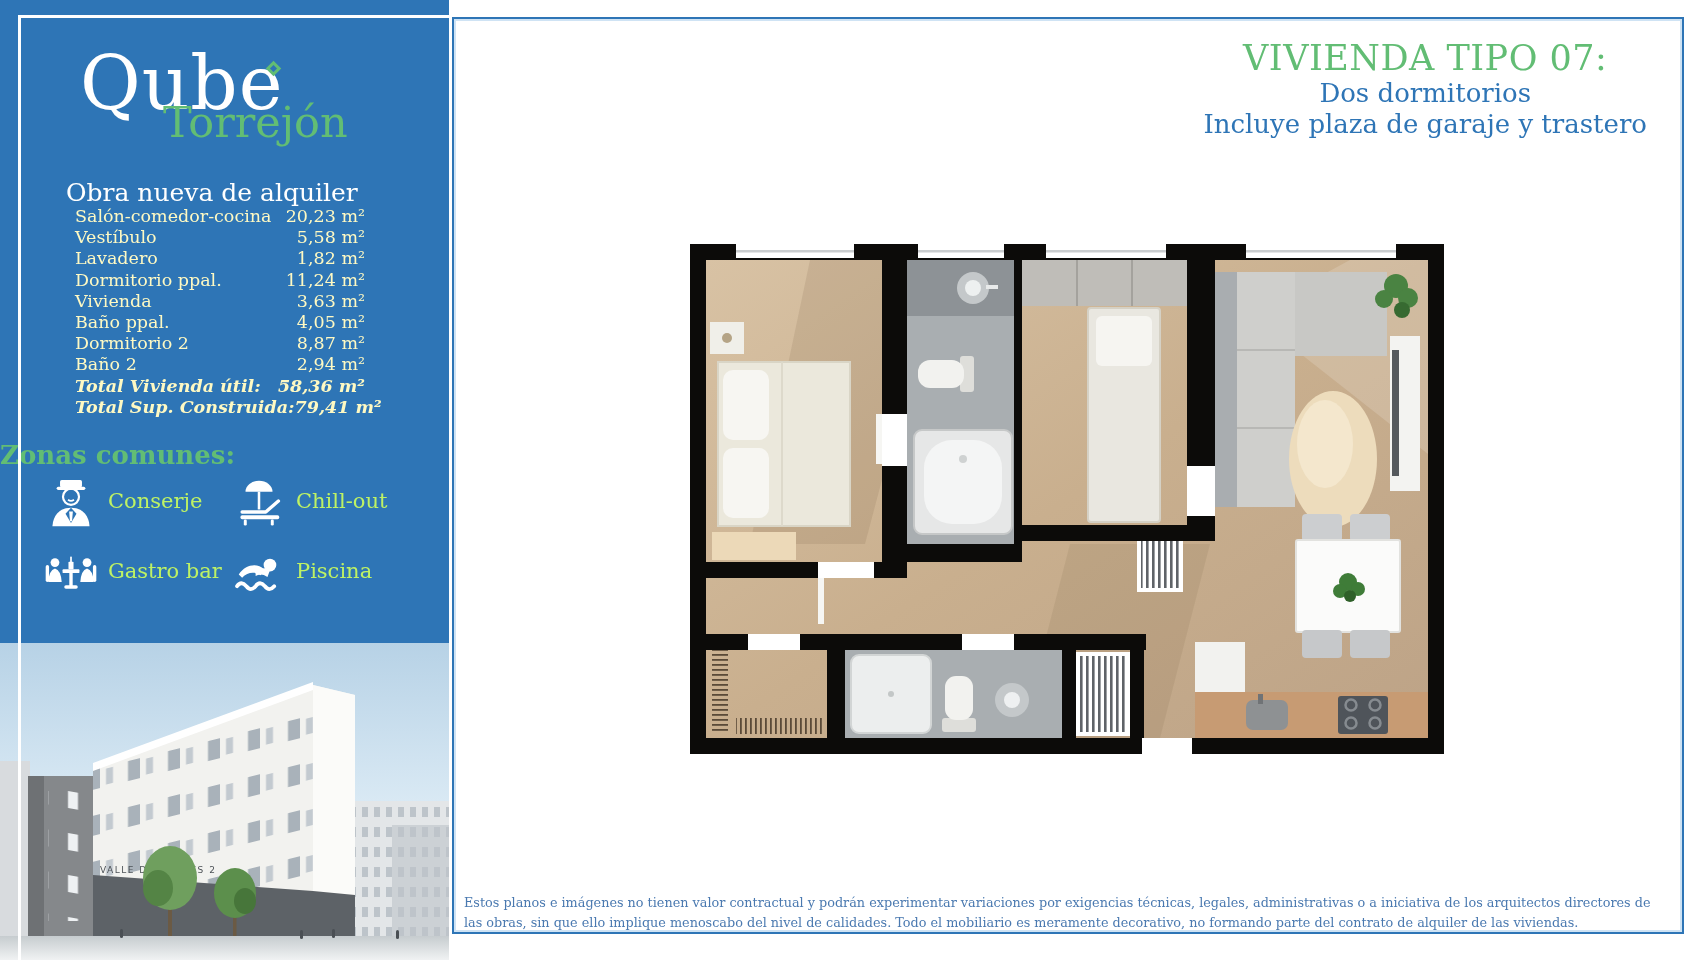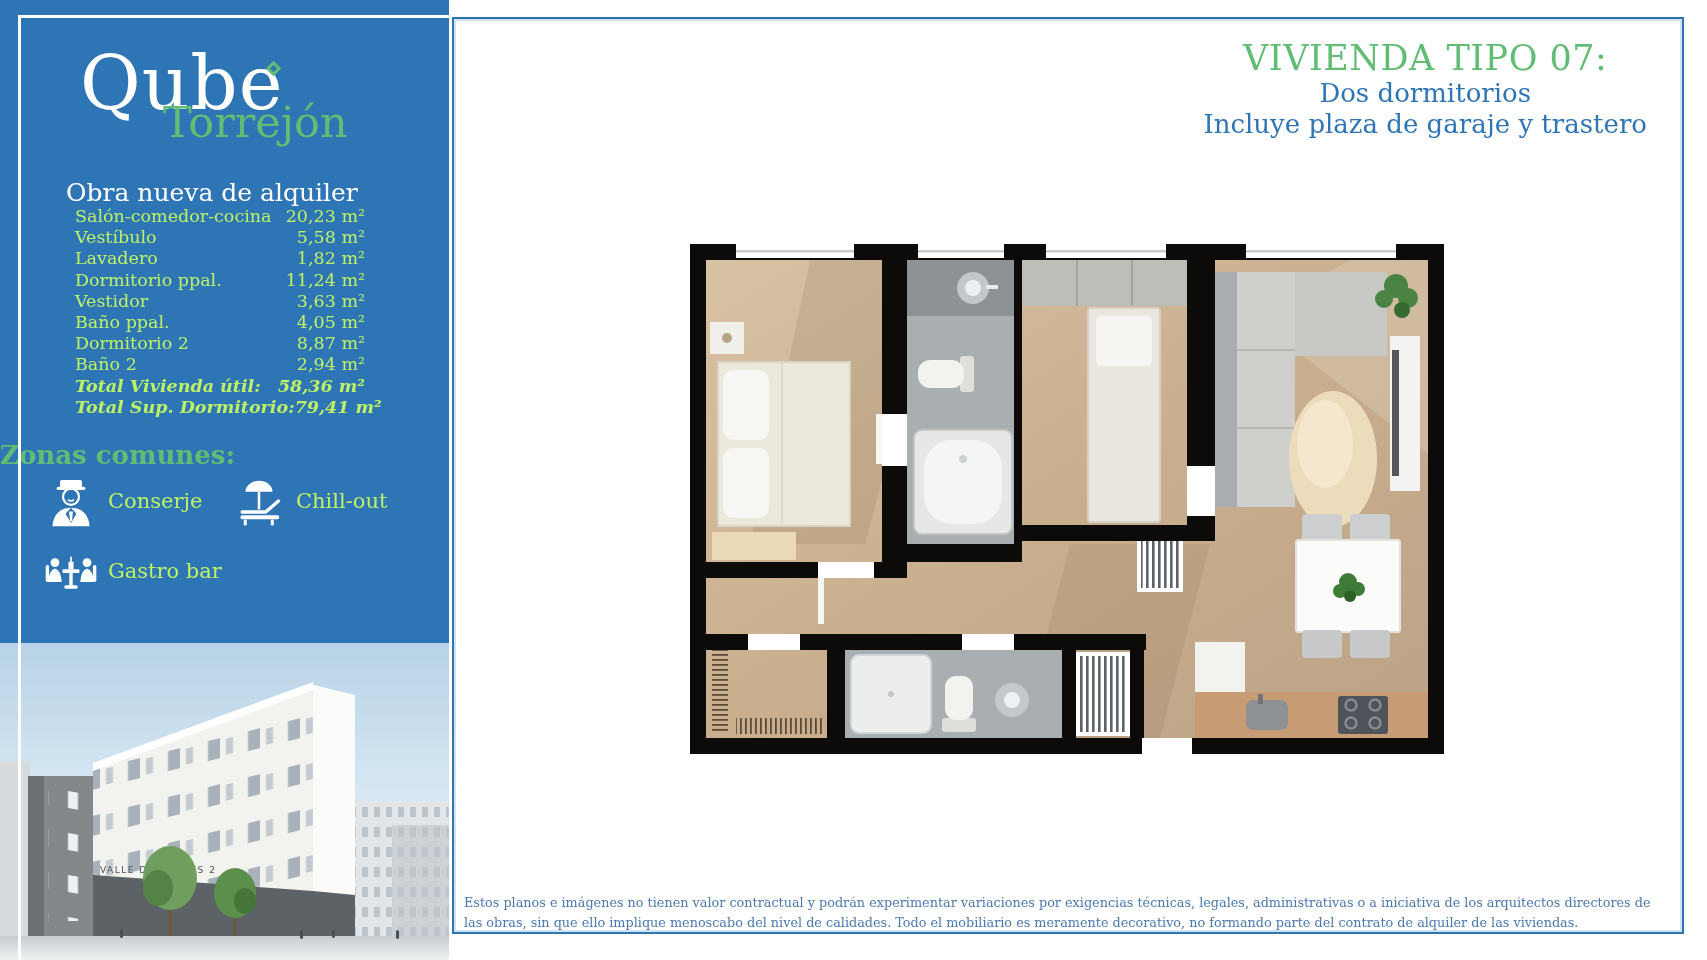--- a/index.html
+++ b/index.html
@@ -14,21 +14,21 @@
   
   .sidebar{position:absolute;left:0;top:0;width:449px;height:643px;background:var(--primary-blue);}
   .frame-top{position:absolute;left:18px;top:15px;width:431px;height:2.5px;background:#fff;z-index:6;}
   .frame-left{position:absolute;left:18px;top:15px;width:2.5px;height:945px;background:#fff;z-index:6;}
 
   .logo-qube{position:absolute;left:80px;top:46px;font-size:74px;color:#fff;letter-spacing:1px;line-height:1;}
   .logo-diamond{position:absolute;left:268px;top:63px;width:11px;height:11px;border:3px solid var(--accent-green);transform:rotate(45deg);}
   .logo-city{position:absolute;left:163px;top:101px;font-size:43px;color:var(--accent-green);line-height:1;}
   .tagline{position:absolute;left:66px;top:180px;font-size:25px;color:#fff;line-height:1;}
 
-  .areas{position:absolute;left:75px;top:206px;width:290px;color:#bef264;font-size:17.5px;}
+  .areas{position:absolute;left:75px;top:206px;width:290px;color:#fef9c3;font-size:17.5px;}
   .area-row{display:flex;justify-content:space-between;line-height:21.2px;}
   .area-row .area-label{white-space:nowrap;}
   .area-row .area-value{white-space:nowrap;text-align:right;}
   .area-row.total{font-weight:bold;font-style:italic;}
 
   .zones-title{position:absolute;left:0;top:440px;width:449px;color:var(--accent-green);font-size:26px;font-weight:bold;}
   .zones-grid{position:absolute;left:44px;top:472px;width:380px;display:grid;grid-template-columns:188px 180px;grid-row-gap:12px;}
   .zone-item{display:flex;align-items:center;height:58px;}
   .zone-item svg{width:54px;height:54px;flex:0 0 54px;}
   .zone-label{color:#bef264;font-size:21px;margin-left:10px;white-space:nowrap;}
@@ -73,41 +73,41 @@
       </div>
       <div class="area-row">
         <span class="area-label">Lavadero</span>
         <span class="area-value">1,82 m²</span>
       </div>
       <div class="area-row">
         <span class="area-label">Dormitorio ppal.</span>
         <span class="area-value">11,24 m²</span>
       </div>
       <div class="area-row">
-        <span class="area-label">Vestidor</span>
+        <span class="area-label">Vivienda</span>
         <span class="area-value">3,63 m²</span>
       </div>
       <div class="area-row">
         <span class="area-label">Baño ppal.</span>
         <span class="area-value">4,05 m²</span>
       </div>
       <div class="area-row">
         <span class="area-label">Dormitorio 2</span>
         <span class="area-value">8,87 m²</span>
       </div>
       <div class="area-row">
         <span class="area-label">Baño 2</span>
         <span class="area-value">2,94 m²</span>
       </div>
       <div class="area-row total">
         <span class="area-label">Total Vivienda útil:</span>
         <span class="area-value">58,36 m²</span>
       </div>
       <div class="area-row total">
-        <span class="area-label">Total Sup. Dormitorio:</span>
+        <span class="area-label">Total Sup. Construida:</span>
         <span class="area-value">79,41 m²</span>
       </div>
     </div>
 
     <div class="zones-title">Zonas comunes:</div>
 
     <div class="zones-grid">
       <div class="zone-item">
         <svg viewBox="0 0 64 64">
           <g fill="#fff">
@@ -145,20 +145,31 @@
             <path d="M43,45 q1,-14 8,-16 q7,2 8,16 Z"></path>
             <rect x="58" y="25" width="4" height="20" rx="2"></rect>
             <rect x="29" y="21" width="6" height="9" rx="1"></rect>
             <rect x="31" y="15" width="2" height="7"></rect>
             <rect x="22" y="30" width="20" height="4.5" rx="1"></rect>
             <rect x="30" y="34" width="4" height="16"></rect>
             <rect x="24" y="49" width="16" height="4" rx="2"></rect>
           </g>
         </svg>
         <span class="zone-label">Gastro bar</span>
+      </div>
+      <div class="zone-item">
+        <svg viewBox="0 0 64 64">
+          <g fill="#fff">
+            <circle cx="45" cy="25" r="7.5"></circle>
+            <path d="M8,36 C16,24 30,22 38,30 L34,37 C26,32 18,34 12,40 Z"></path>
+            <path d="M28,34 q9,-9 17,-3 l-3,8 q-8,-5 -14,-1 z"></path>
+            <path d="M6,50 q5,-7 11,0 q5,7 11,0 q5,-7 11,0 q5,7 11,0" fill="none" stroke="#fff" stroke-width="4.5" stroke-linecap="round"></path>
+          </g>
+        </svg>
+        <span class="zone-label">Piscina</span>
       </div>
     </div>
   </div>
 
   <div class="photo">
     <svg width="449" height="317" viewBox="0 0 449 317">
       <defs>
         <linearGradient id="sky" x1="0" y1="0" x2="0" y2="1">
           <stop offset="0" stop-color="#b7d2e6"></stop>
             <stop offset="0.5" stop-color="#d9e9f4"></stop>

